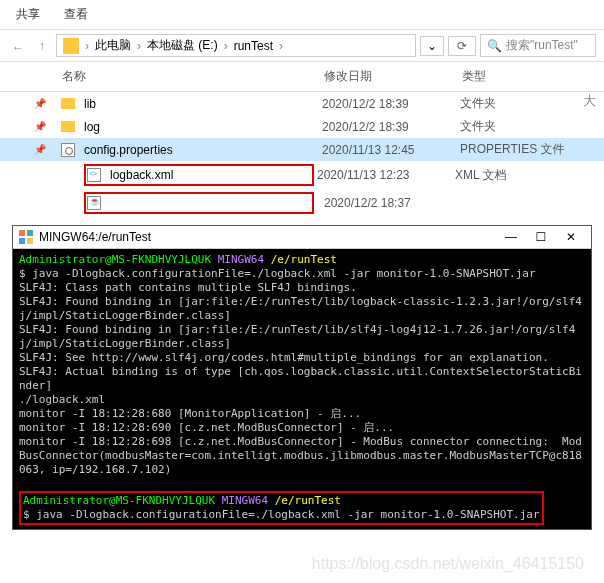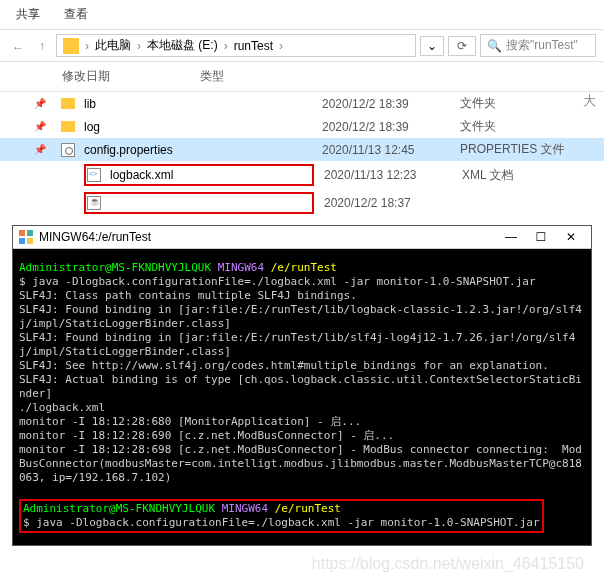--- a/index.html
+++ b/index.html
@@ -33,21 +33,21 @@
 .ftype { flex: 1; color: #555; }
 .selected { background: #cce8ff; }
 .red-box { border: 2px solid #e20000; }
 .red-box-pad { padding: 1px 0; }
 .terminal { margin: 8px 12px 0 12px; border: 1px solid #555; background: #0369a1; }
 .term-titlebar { display: flex; align-items: center; padding: 4px 6px; background: #fff; border-bottom: 1px solid #ccc; }
 .term-logo { width: 14px; height: 14px; margin-right: 6px; }
 .term-title { flex: 1; font-size: 12px; }
 .term-btns { display: flex; gap: 18px; padding-right: 8px; }
 .term-btn { width: 12px; text-align: center; }
-.term-body { background: #000; color: #ccc; font-family: "Consolas", monospace; font-size: 11px; line-height: 14px; padding: 12px 6px; white-space: pre-wrap; word-break: break-all; }
+.term-body { background: #000; color: #ccc; font-family: "Consolas", monospace; font-size: 11px; line-height: 14px; padding: 4px 6px; white-space: pre-wrap; word-break: break-all; }
 .green { color: #00ff00; }
 .purple { color: #c080ff; }
 .yellow { color: #ffff00; }
 .red-line { border: 2px solid #e20000; padding: 1px 2px; display: inline-block; }
 .watermark { position: absolute; right: 20px; bottom: 10px; color: rgba(200,200,200,0.5); font-size: 16px; }
 .big-col { color: #888; font-size: 13px; position: absolute; right: 8px; top: 92px; }
 </style>
 </head>
 <body>
 
@@ -77,20 +77,21 @@
   <div class="refresh-btn">
     <span>⟳</span>
   </div>
   <div class="search-box">
     <span>🔍</span>
     <span>搜索"runTest"</span>
   </div>
 </div>
 
 <div class="file-header">
+  <div class="col-name">名称</div>
   <div class="col-date">修改日期</div>
   <div class="col-type">类型</div>
 </div>
 <div class="big-col">大</div>
 
 <div id="file-list">
     <div class="file-row">
       <span class="pin">📌</span>
       <span class="file-icon">
         <span class="folder-ic"></span>
@@ -118,21 +119,21 @@
       <span class="ftype">PROPERTIES 文件</span>
     </div>
     <div class="file-row" style="padding-left: 0px; justify-content: center;">
       <span class="pin"></span>
       <div class="red-box red-box-pad" style="margin-left: 58px; width: 230px; display: flex; align-items: center;">
         <span class="file-icon">
           <span class="xml-ic"></span>
         </span>
         <span>logback.xml</span>
       </div>
-      <span class="fdate" style="margin-left: 10px;">2020/11/13 12:23</span>
+      <span class="fdate" style="margin-left: 3px;">2020/11/13 12:23</span>
       <span class="ftype">XML 文档</span>
     </div>
     <div class="file-row" style="padding-left: 0px;">
       <span class="pin"></span>
       <div class="red-box red-box-pad" style="margin-left: 58px; width: 230px; display: flex; align-items: center;">
         <span class="file-icon">
           <span class="jar-ic"></span>
         </span>
       </div>
       <span class="fdate" style="margin-left: 10px;">2020/12/2 18:37</span>

